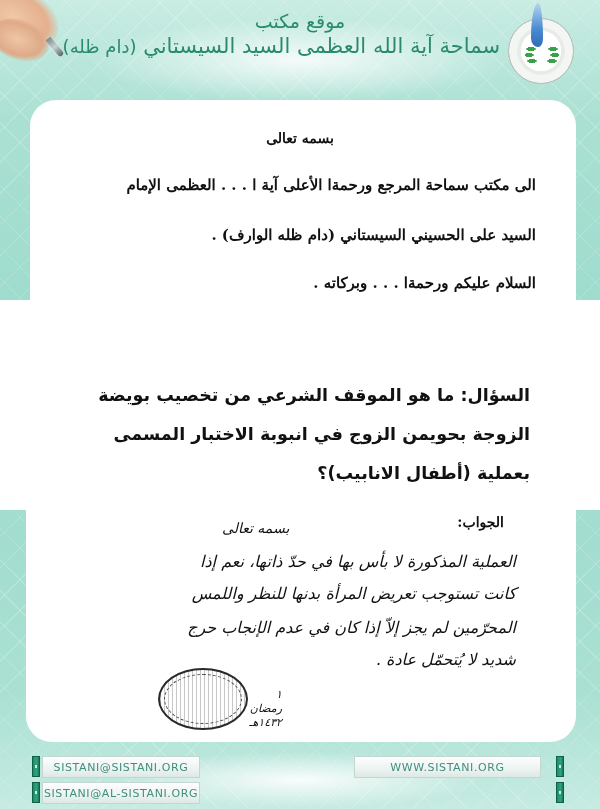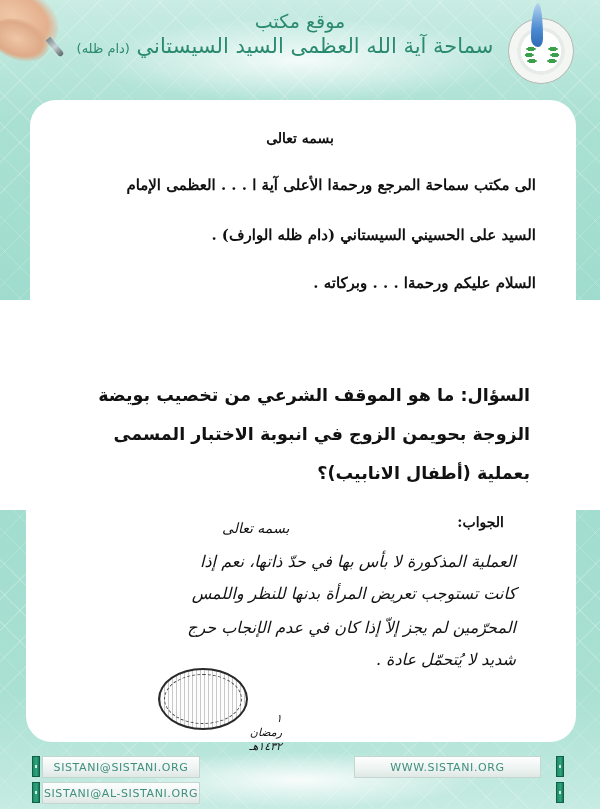--- a/index.html
+++ b/index.html
@@ -50,21 +50,21 @@
 
   
   .header-title-1 {
     position: absolute; left: 0; right: 0; top: 10px; text-align: center;
     color: #2a8a6e; font-size: 19px; direction: rtl;
   }
   .header-title-2 {
     position: absolute; left: 70px; width: 430px; top: 34px; text-align: center;
     color: #2a8a6e; font-size: 21px; direction: rtl; white-space: nowrap;
   }
-  .header-title-2 .honorific { font-size: 13px; }
+  .header-title-2 .honorific { font-size: 18px; }
 
   
   .logo {
     position: absolute; left: 508px; top: 18px; width: 66px; height: 66px;
     border-radius: 50%;
     background: radial-gradient(circle, #ffffff 0 44%, #e8ece8 45% 52%, #f4f6f4 53% 70%, #c9cdc9 71% 73%, #eef0ee 74%);
     border: 1px solid #b9bdb9;
   }
   .logo .flame {
     position: absolute; left: 22px; top: -16px; width: 12px; height: 44px;
@@ -138,21 +138,21 @@
       repeating-linear-gradient(90deg, rgba(40,40,40,0.25) 0 1px, transparent 1px 4px),
       #fdfdfd;
   }
   .stamp::after {
     content: ""; position: absolute; left: 4px; top: 4px; right: 4px; bottom: 4px;
     border: 1px dashed #444; border-radius: 50%;
   }
   .stamp-date {
     position: absolute; left: 250px; top: 688px; direction: rtl;
     font-family: "DejaVu Serif", serif; font-size: 11px; line-height: 14px; color: #111;
-    text-align: right; width: 32px; font-style: italic; margin-top: 24px;
+    text-align: right; width: 32px; font-style: italic;
   }
 
   
   .link-btn {
     position: absolute; height: 22px;
     background: linear-gradient(180deg, #fdfefe 0%, #eef4f2 55%, #dfe8e5 100%);
     border: 1px solid #c4d6d0;
     color: #3f8f7c; font-size: 11px; letter-spacing: 0.6px;
     display: flex; align-items: center; justify-content: center;
     font-family: "DejaVu Sans", sans-serif;

